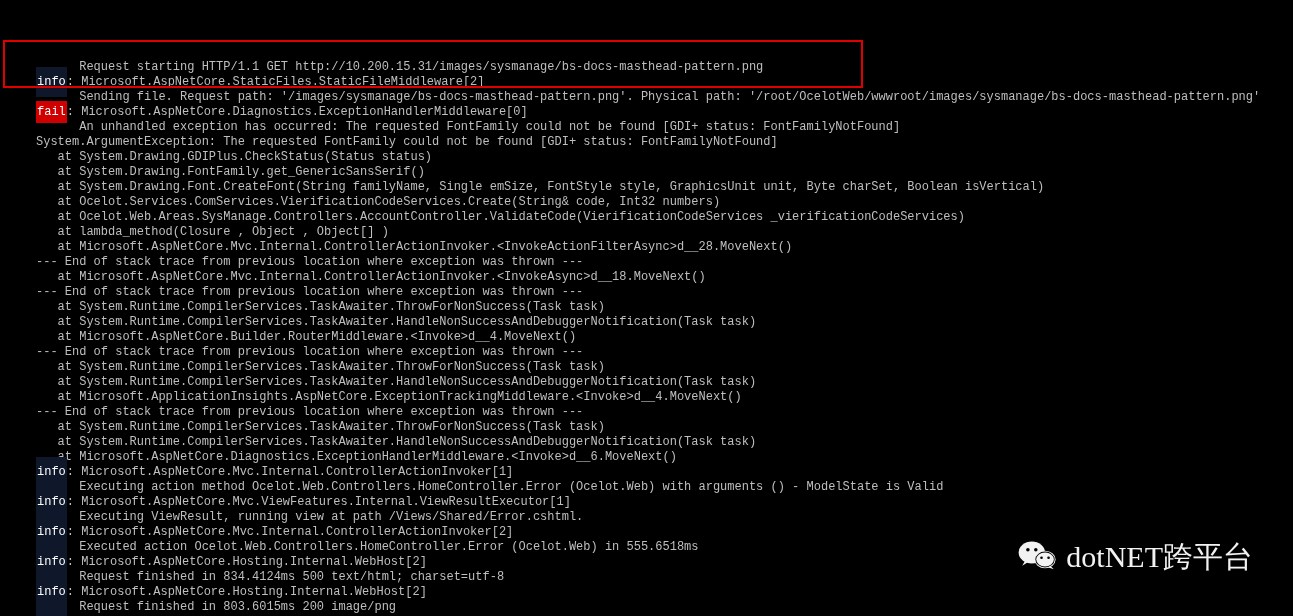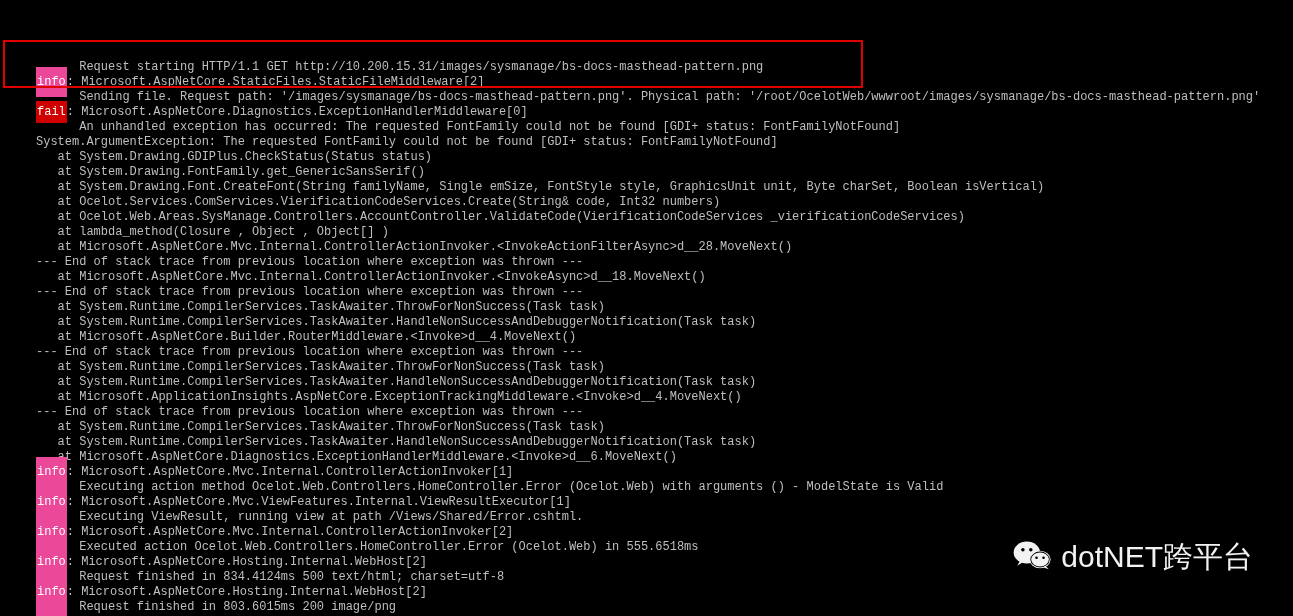--- a/index.html
+++ b/index.html
@@ -13,21 +13,21 @@
       overflow: hidden;
       width: 1293px;
       height: 616px;
       position: relative;
     }
     .terminal {
       padding: 0 4px;
     }
     .line { white-space: pre; margin-left: 32px; }
     .tag-info {
-      background: #ec4899;
+      background: #0f172a;
       color: #fff;
       padding: 8px 1px;
     }
     .tag-fail {
       background: #d00000;
       color: #fff;
       padding: 4px 1px;
     }
     .red-box {
       position: absolute;
@@ -39,21 +39,21 @@
       pointer-events: none;
     }
     .watermark {
       position: absolute;
       right: 40px;
       bottom: 38px;
       display: flex;
       align-items: center;
       gap: 6px;
       color: #fff;
-      font-family: Liberation Sans, sans-serif;
+      font-family: Liberation Serif, serif;
       font-size: 30px;
       opacity: 0.95;
       margin-top: 18px;
     }
     .wechat-icon {
       width: 44px;
       height: 44px;
     }
   </style>
 </head>

